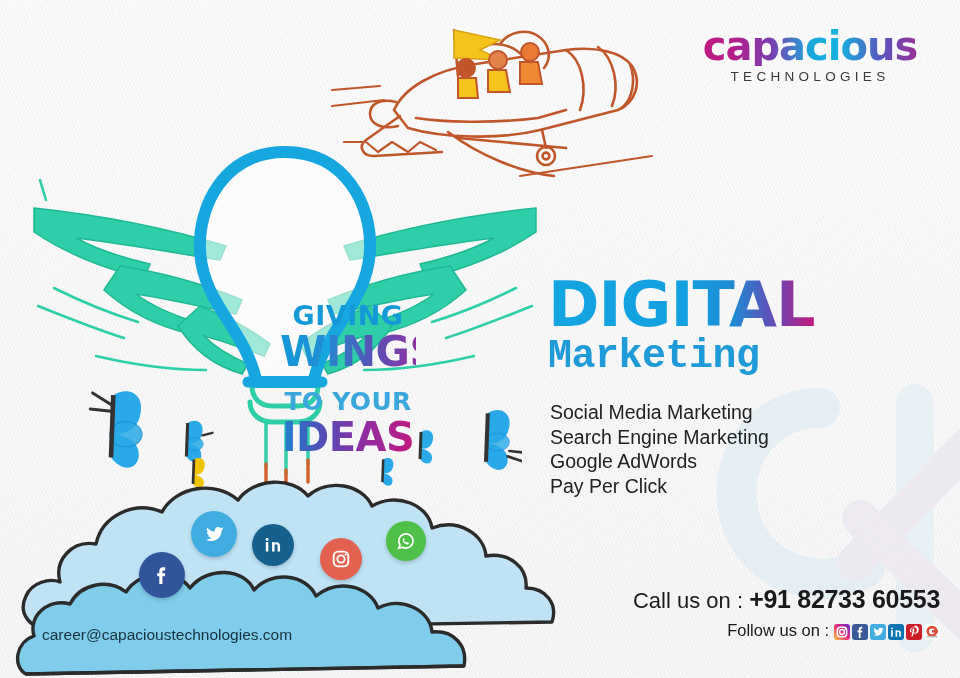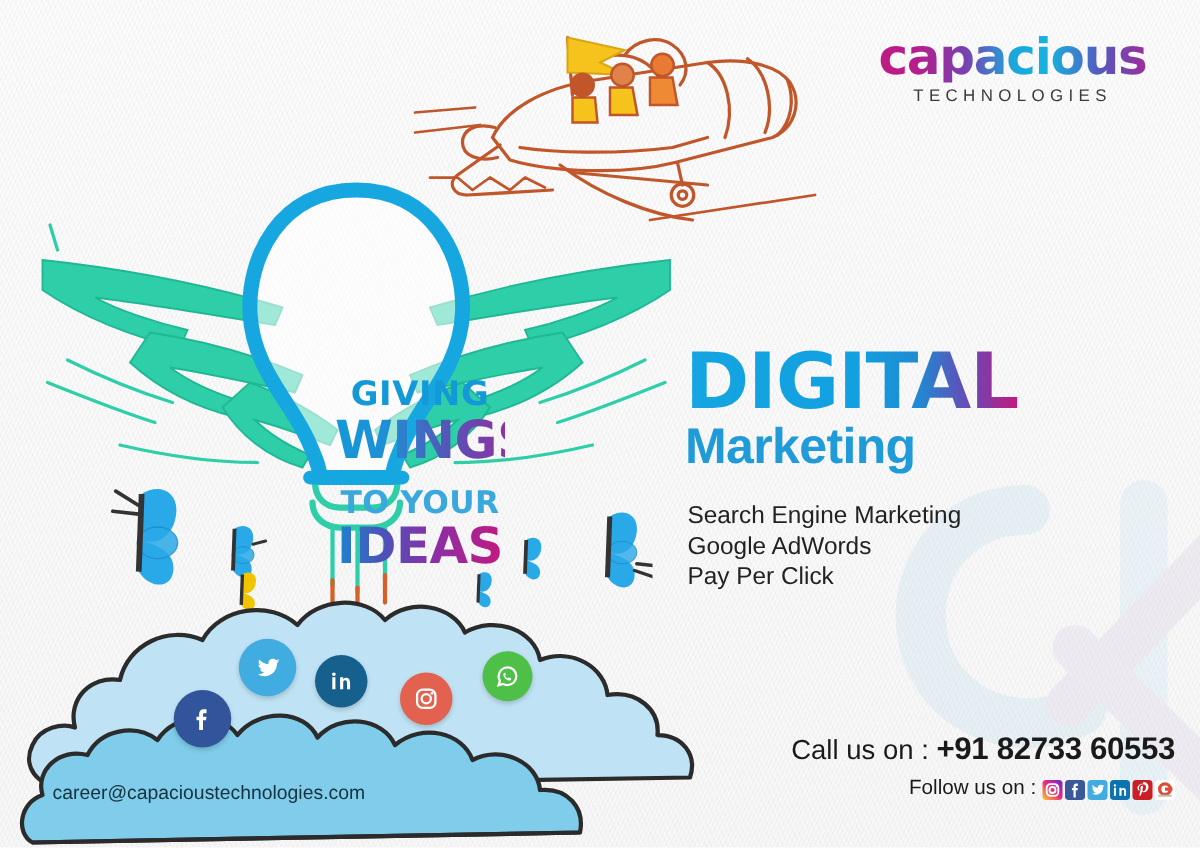--- a/index.html
+++ b/index.html
@@ -41,21 +41,21 @@
     margin-top:3px; font-weight:500;
   }
 
   
   .plane { position:absolute; left:330px; top:6px; width:330px; height:175px; }
 
   
   .bulbgroup { position:absolute; left:20px; top:120px; width:530px; height:400px; }
 
   .bulbtext {
-    position:absolute; left:248px; top:182px; width:136px;
+    position:absolute; left:260px; top:182px; width:136px;
     text-align:center; line-height:1;
     font-family:"DejaVu Sans", sans-serif; font-weight:bold;
   }
   .bt-line { display:block; white-space:nowrap; }
   .bt1 { font-size:27px; letter-spacing:.5px; color:#1499d8; margin-bottom:2px;}
   .bt2 {
     font-size:42px; letter-spacing:-.5px; margin-bottom:16px;
     background:linear-gradient(90deg,#1499d8 0%,#1f8fd4 30%,#5a4fb5 70%,#8e33a3 100%);
     -webkit-background-clip:text; background-clip:text;
     color:transparent; -webkit-text-fill-color:transparent;
@@ -73,21 +73,21 @@
   .h-digital {
     font-size:62px; font-weight:bold; line-height:.95;
     letter-spacing:-1px; font-family:"DejaVu Sans", sans-serif;
     background:linear-gradient(90deg,#15a5e2 0%,#12a0e0 52%,#1f8ad2 70%,#6b46b4 86%,#c4197f 100%);
     -webkit-background-clip:text; background-clip:text;
     color:transparent; -webkit-text-fill-color:transparent;
   }
   .h-marketing {
     font-size:40px; font-weight:bold; color:#1f9bd9;
     letter-spacing:-.5px; line-height:1; margin-top:2px;
-    font-family:Liberation Sans, sans-serif;
+    font-family:Liberation Mono, monospace;
   }
   .services { position:absolute; left:550px; top:400px; }
   .services li {
     list-style:none; font-size:19.5px; color:#222;
     line-height:1.26; white-space:nowrap;
   }
 
   
   .cloud { position:absolute; left:10px; top:470px; width:620px; height:208px; }
 
@@ -286,20 +286,21 @@
       </g>
     </g>
   </svg>
 
   <div class="headline">
     <div class="h-digital">DIGITAL</div>
     <div class="h-marketing">Marketing</div>
   </div>
 
   <ul class="services">
+    <li>Social Media Marketing</li>
     <li>Search Engine Marketing</li>
     <li>Google AdWords</li>
     <li>Pay Per Click</li>
   </ul>
 
   <svg class="cloud" viewBox="0 0 620 208">
 
     <path d="M44 160
              C18 160 8 142 16 126 C22 112 40 108 50 112
              C44 90 62 70 86 74 C92 46 124 30 152 42

